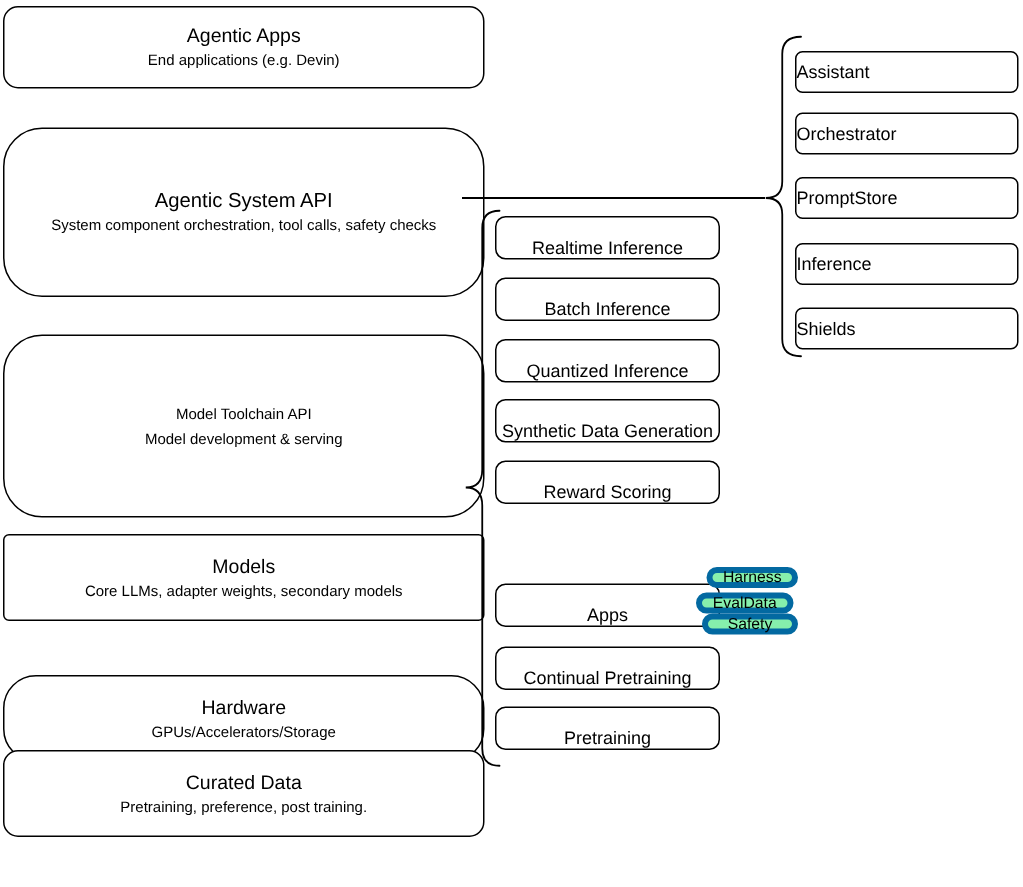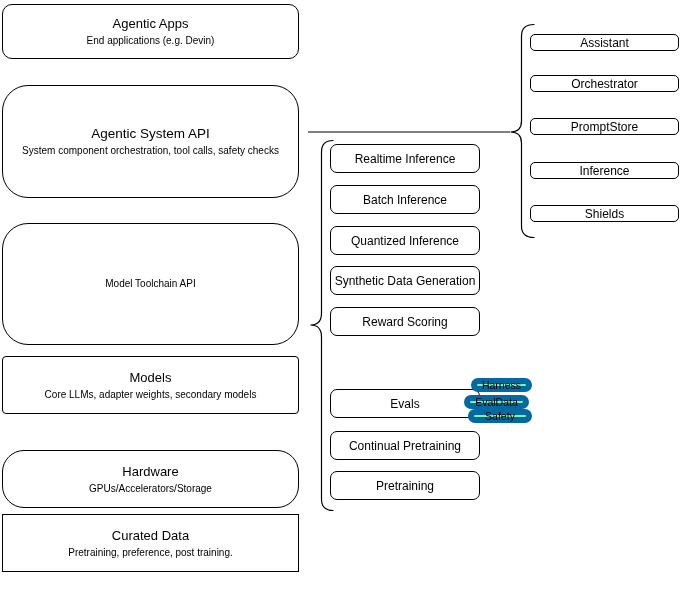--- a/index.html
+++ b/index.html
@@ -8,21 +8,21 @@
     width: 682px;
     height: 591px;
     background: #ffffff;
     font-family: "Liberation Sans", sans-serif;
     color: #000000;
     overflow: hidden;
   }
   .lbox {
     position: absolute;
     left: 2px;
-    width: 297px;
+    width: 321px;
     border: 1px solid #000000;
     background: #ffffff;
     box-sizing: border-box;
     display: flex;
     flex-direction: column;
     align-items: center;
     justify-content: center;
     text-align: center;
   }
   .ltitle { font-size: 13px; line-height: 16px; white-space: nowrap; }
@@ -30,45 +30,44 @@
   .mbox {
     position: absolute;
     left: 330px;
     width: 150px;
     height: 29px;
     border: 1px solid #000000;
     border-radius: 7px;
     background: #ffffff;
     box-sizing: border-box;
     display: flex;
-    align-items: center;
+    align-items: flex-end;
     justify-content: center;
     font-size: 12px;
     white-space: nowrap;
     z-index: 2;
   }
   .rbox {
     position: absolute;
     left: 530px;
     width: 149px;
-    height: 17px;
+    height: 28px;
     border: 1px solid #000000;
     border-radius: 5px;
     background: #ffffff;
     box-sizing: border-box;
     display: flex;
     align-items: center;
-    justify-content: center;
     font-size: 12px;
     white-space: nowrap;
     z-index: 2;
   }
   .badge {
     position: absolute;
-    border: 6px solid #0369a1;
+    border: 4px solid #0369a1;
     border-radius: 8px;
     background: #86efac;
     box-sizing: border-box;
     display: flex;
     align-items: center;
     justify-content: center;
     font-size: 10.5px;
     white-space: nowrap;
     z-index: 3;
   }
@@ -90,54 +89,55 @@
     <div class="lsub">End applications (e.g. Devin)</div>
   </div>
 
   <div class="lbox" style="top:85px;height:113px;border-radius:26px">
     <div class="ltitle" style="font-size:13.5px">Agentic System API</div>
     <div class="lsub">System component orchestration, tool calls, safety checks</div>
   </div>
 
   <div class="lbox" style="top:223px;height:122px;border-radius:26px">
     <div class="ltitle" style="font-size:10px">Model Toolchain API</div>
+    <div class="lsub">Model development &amp; serving</div>
   </div>
 
   <div class="lbox" style="top:356px;height:58px;border-radius:4px">
     <div class="ltitle">Models</div>
     <div class="lsub">Core LLMs, adapter weights, secondary models</div>
   </div>
 
   <div class="lbox" style="top:450px;height:58px;border-radius:22px">
     <div class="ltitle">Hardware</div>
     <div class="lsub">GPUs/Accelerators/Storage</div>
   </div>
 
-  <div class="lbox" style="top:514px;height:58px;border-radius:0">
+  <div class="lbox" style="top:500px;height:58px;border-radius:10px">
     <div class="ltitle">Curated Data</div>
     <div class="lsub">Pretraining, preference, post training.</div>
   </div>
 
   <div class="mbox" style="top:144px">
     <span>Realtime Inference</span>
   </div>
   <div class="mbox" style="top:185px">
     <span>Batch Inference</span>
   </div>
   <div class="mbox" style="top:226px">
     <span>Quantized Inference</span>
   </div>
   <div class="mbox" style="top:266px">
     <span>Synthetic Data Generation</span>
   </div>
   <div class="mbox" style="top:307px">
     <span>Reward Scoring</span>
   </div>
   <div class="mbox" style="top:389px">
-    <span>Evals</span>
+    <span>Apps</span>
   </div>
   <div class="mbox" style="top:431px">
     <span>Continual Pretraining</span>
   </div>
   <div class="mbox" style="top:471px">
     <span>Pretraining</span>
   </div>
 
   <div class="badge" style="left:471px;top:378px;width:61px;height:14px">
     <span>Harness</span>

